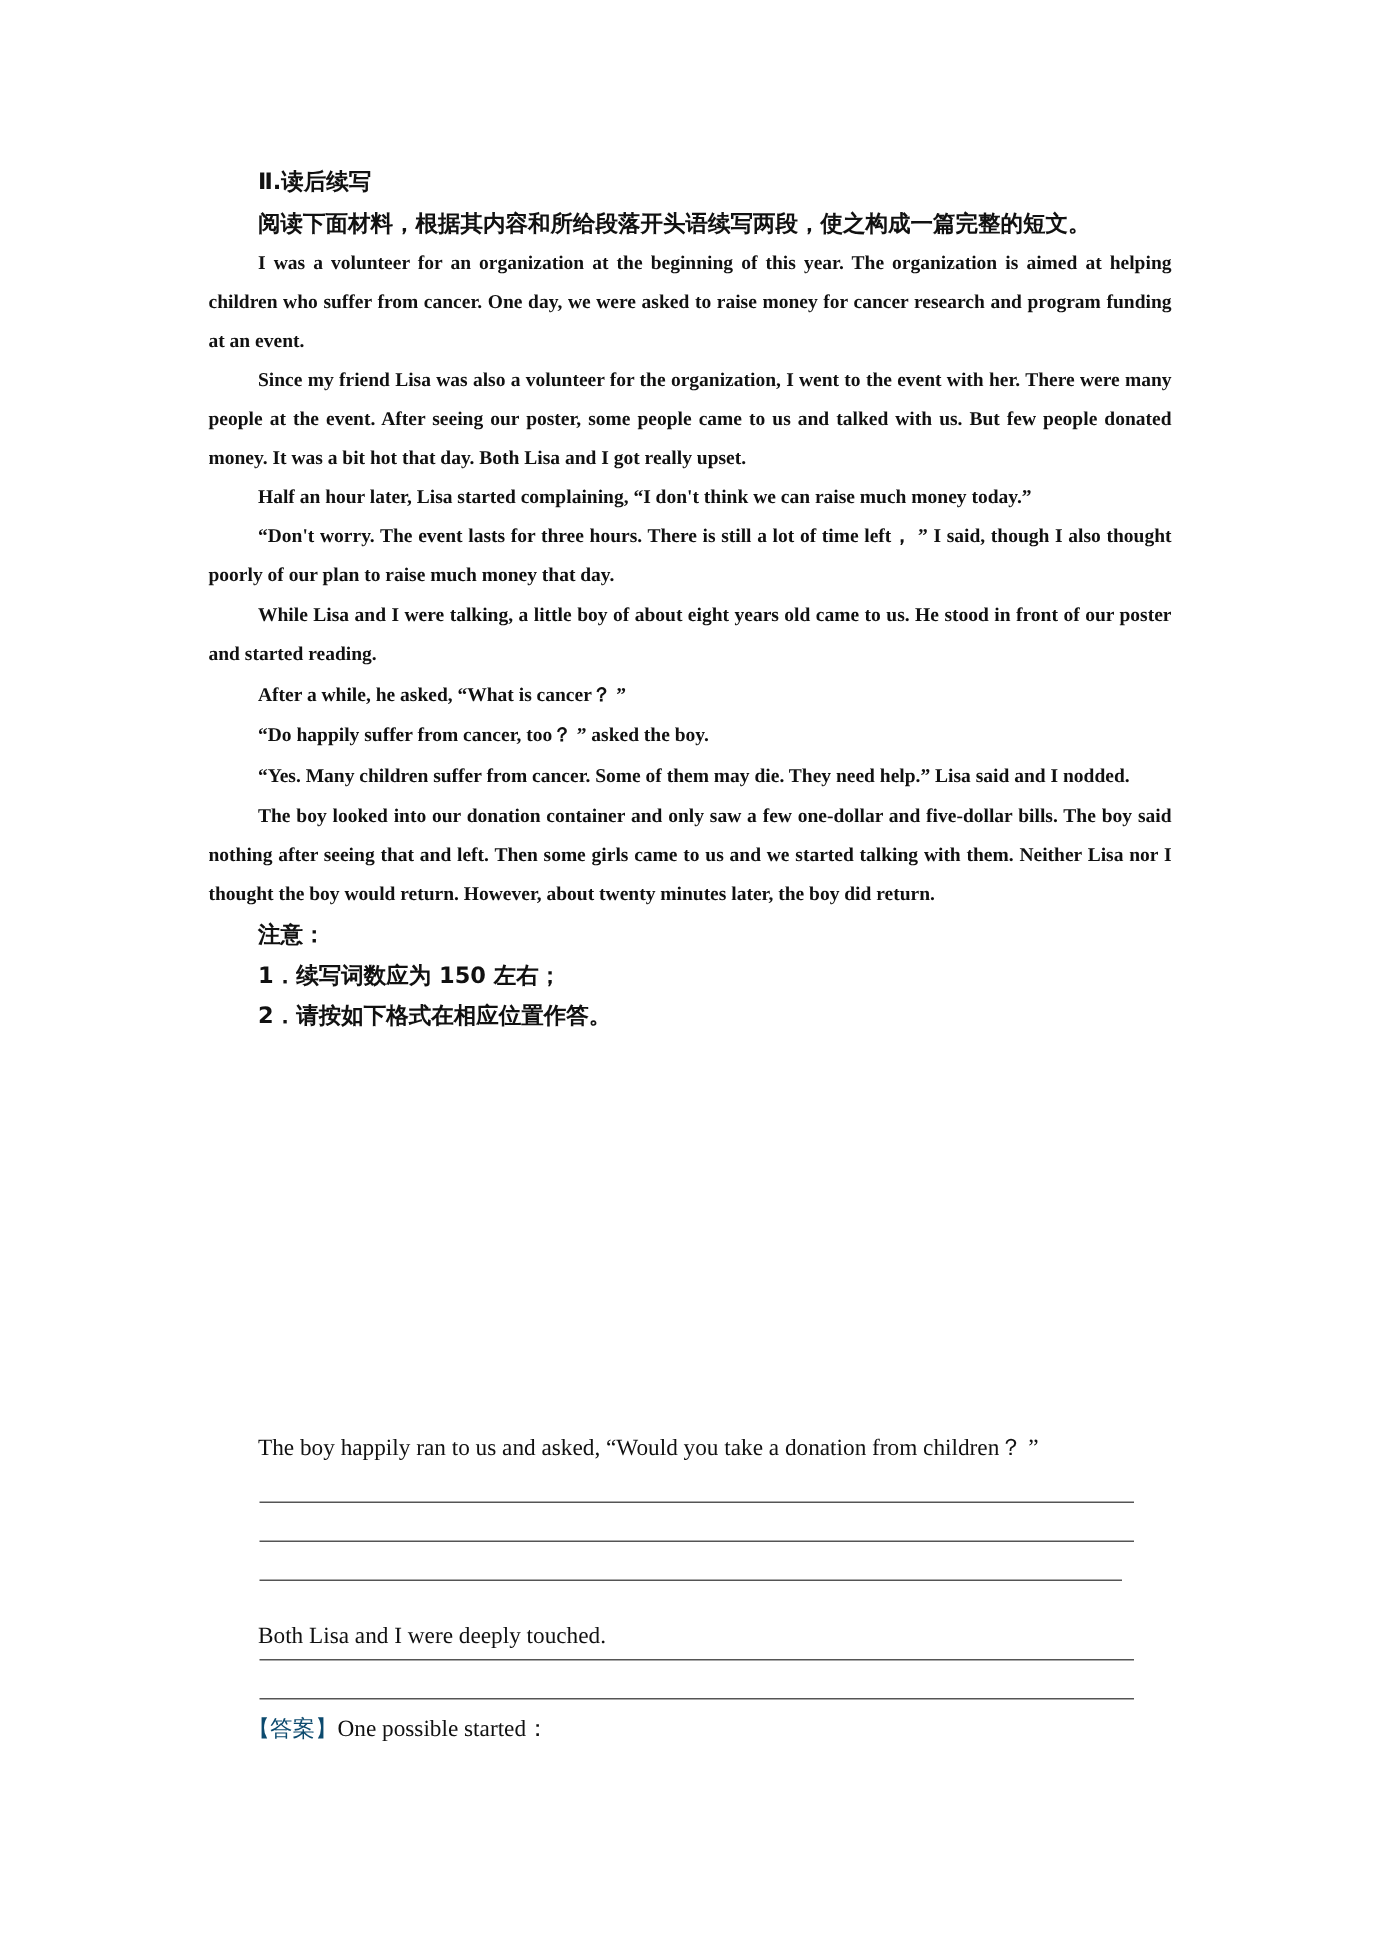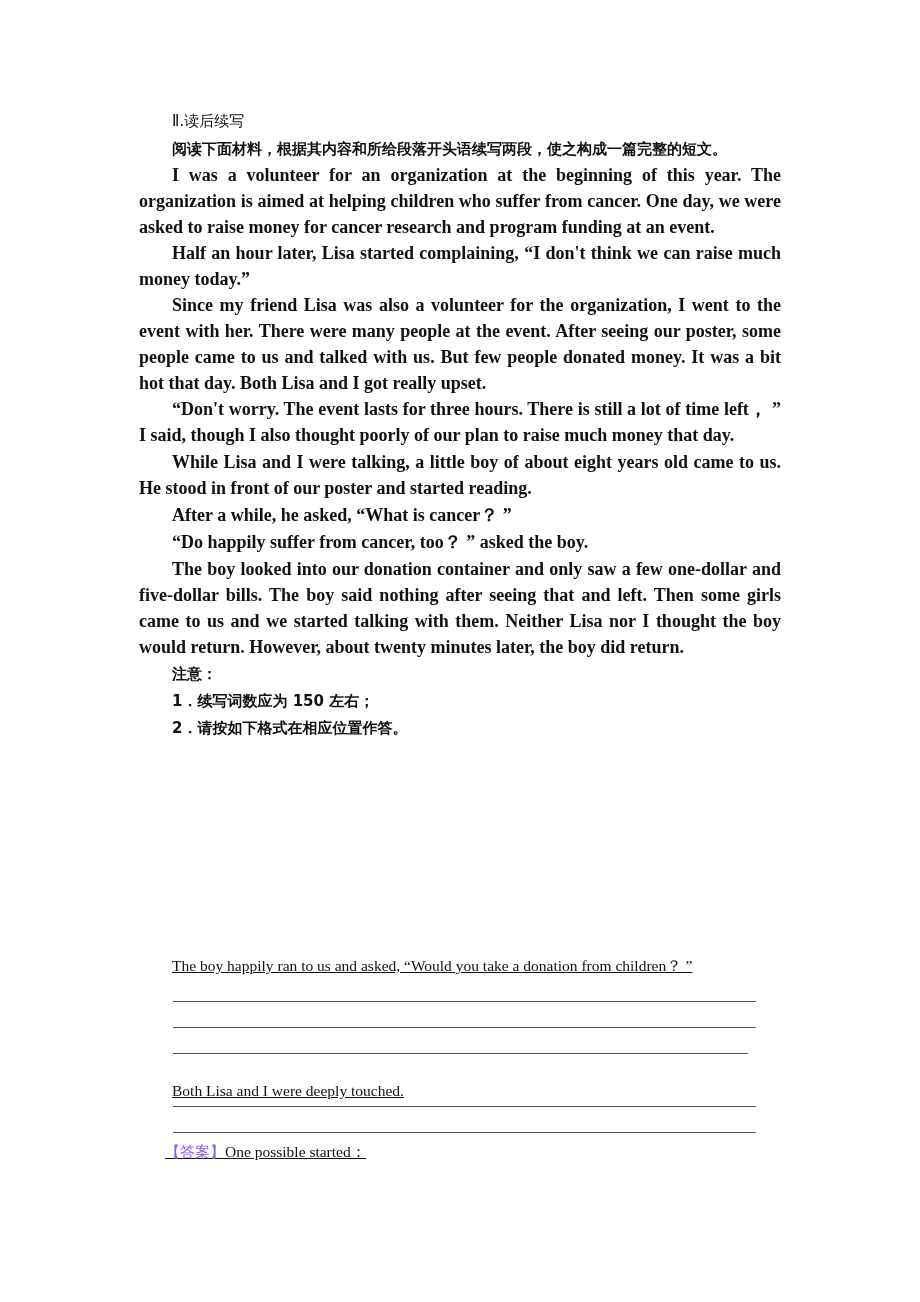--- a/index.html
+++ b/index.html
@@ -1,40 +1,41 @@
 <!DOCTYPE html>
 <html><head>
 <meta charset="utf-8">
 <style>
   html, body { margin: 0; padding: 0; background: #ffffff; }
   body { width: 920px; height: 1302px; position: relative; overflow: hidden;
          font-family: "Liberation Serif", "DejaVu Serif", serif; color: #111; }
   .page { position: absolute; left: 139px; top: 108px; width: 642px; }
-  .p { font-size: 18px; line-height: 26px; text-align: justify; text-align-last: left; margin: 0; }
+  .p { font-size: 13px; line-height: 26px; text-align: justify; text-align-last: left; margin: 0; }
   .ind { text-indent: 33px; font-weight: bold; }
-  .heading { font-weight: normal; font-size: 15.5px; line-height: 26px; margin: 0 0 2px 0; text-indent: 33px; }
+  .heading { font-weight: bold; font-size: 15.5px; line-height: 26px; margin: 0 0 2px 0; text-indent: 33px; }
   .cn { font-family: "DejaVu Sans", sans-serif; font-size: 15px; }
   .gap1 { margin-top: 1px; }
   .line { position: absolute; left: 173px; height: 0; border-top: 1px solid #555; }
-  .prompt { position: absolute; left: 172px; font-size: 15.5px; line-height: 26px; text-decoration: underline; }
-  .answer-tag { color: #8b5cf6; }
+  .prompt { position: absolute; left: 172px; font-size: 15.5px; line-height: 26px; }
+  .answer-tag { color: #0c4a6e; }
 </style>
 </head>
 <body>
 
 <div class="page">
   <p class="heading cn">Ⅱ.读后续写</p>
   <p class="p ind cn">阅读下面材料，根据其内容和所给段落开头语续写两段，使之构成一篇完整的短文。</p>
   <p class="p ind">I was a volunteer for an organization at the beginning of this year. The organization is aimed at helping children who suffer from cancer. One day, we were asked to raise money for cancer research and program funding at an event.</p>
+  <p class="p ind">Since my friend Lisa was also a volunteer for the organization, I went to the event with her. There were many people at the event. After seeing our poster, some people came to us and talked with us. But few people donated money. It was a bit hot that day. Both Lisa and I got really upset.</p>
   <p class="p ind">Half an hour later, Lisa started complaining, “I don't think we can raise much money today.”</p>
-  <p class="p ind">Since my friend Lisa was also a volunteer for the organization, I went to the event with her. There were many people at the event. After seeing our poster, some people came to us and talked with us. But few people donated money. It was a bit hot that day. Both Lisa and I got really upset.</p>
   <p class="p ind">“Don't worry. The event lasts for three hours. There is still a lot of time left， ” I said, though I also thought poorly of our plan to raise much money that day.</p>
   <p class="p ind gap1">While Lisa and I were talking, a little boy of about eight years old came to us. He stood in front of our poster and started reading.</p>
   <p class="p ind gap1">After a while, he asked, “What is cancer？ ”</p>
   <p class="p ind gap1">“Do happily suffer from cancer, too？ ” asked the boy.</p>
+  <p class="p ind gap1">“Yes. Many children suffer from cancer. Some of them may die. They need help.” Lisa said and I nodded.</p>
   <p class="p ind gap1">The boy looked into our donation container and only saw a few one-dollar and five-dollar bills. The boy said nothing after seeing that and left. Then some girls came to us and we started talking with them. Neither Lisa nor I thought the boy would return. However, about twenty minutes later, the boy did return.</p>
   <p class="p ind cn gap1">注意：</p>
   <p class="p ind cn gap1">1．续写词数应为 150 左右；</p>
   <p class="p ind cn gap1">2．请按如下格式在相应位置作答。</p>
 </div>
 
 <div class="prompt" style="top:953px;">The boy happily ran to us and asked, “Would you take a donation from children？ ”</div>
 <div class="line" style="top:1001px; width:583px;"></div>
 <div class="line" style="top:1027px; width:583px;"></div>
 <div class="line" style="top:1053px; width:575px;"></div>

